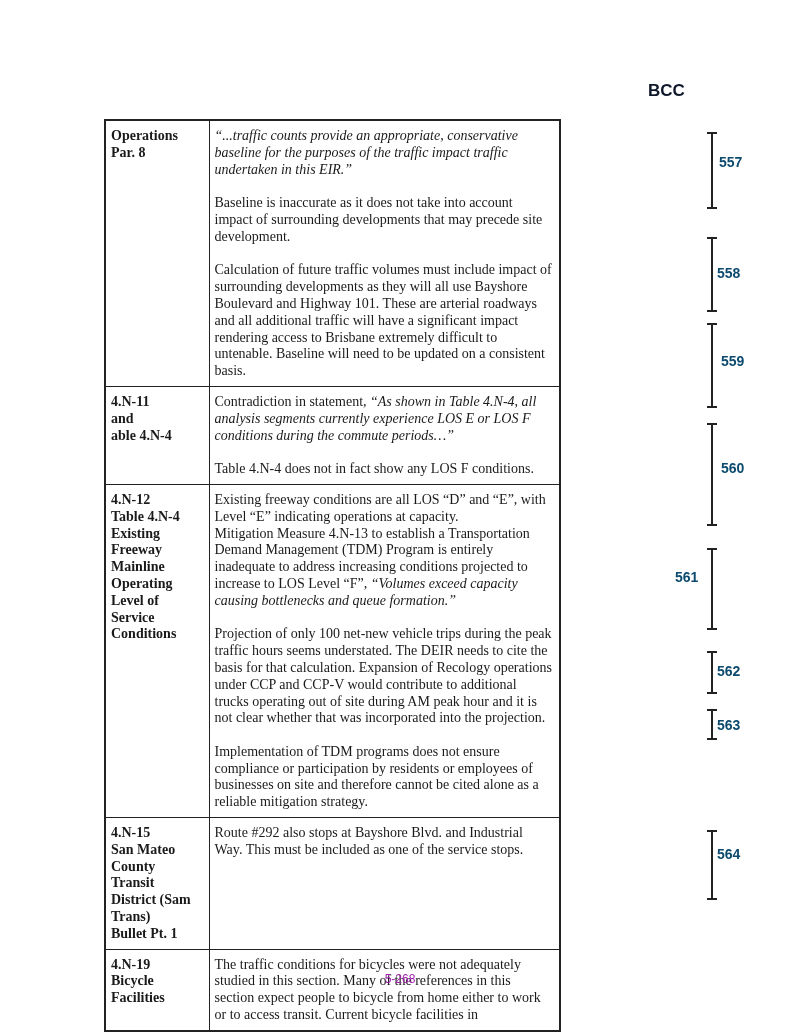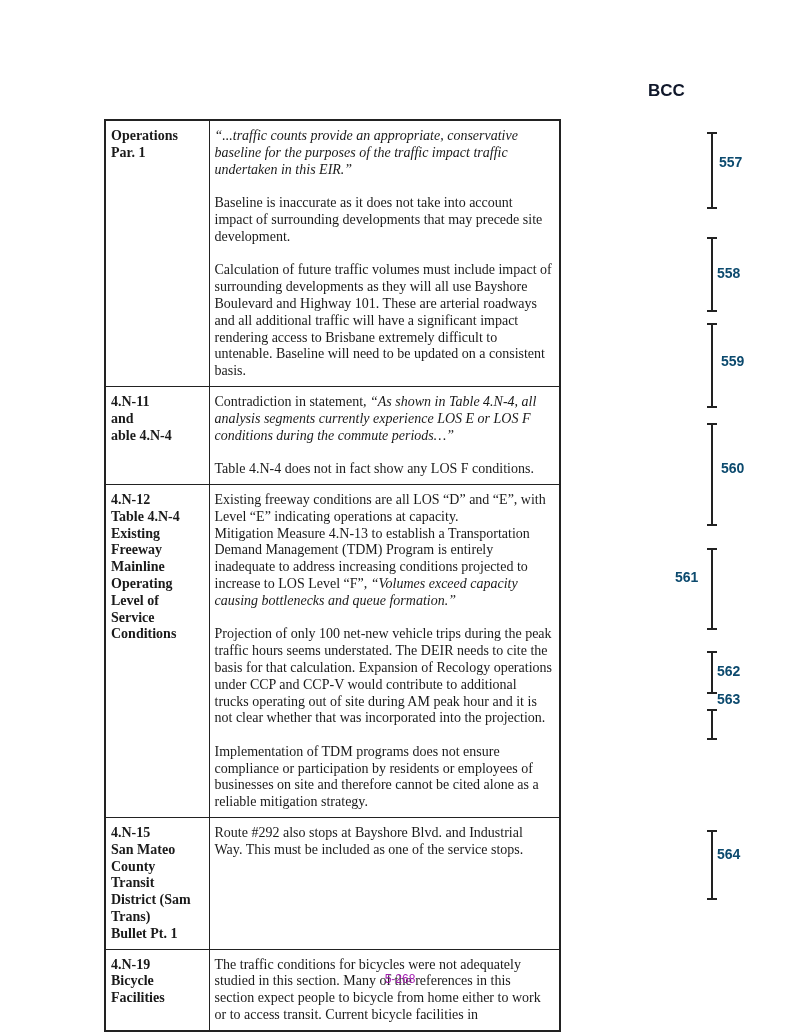--- a/index.html
+++ b/index.html
@@ -51,21 +51,21 @@
 </head>
 <body>
 
 <div class="header-code">BCC</div>
 
 <table class="comments">
   <tbody id="comment-rows">
       <tr style="height: 206px;">
         <td class="ref-cell">
           <span class="ref-line">Operations</span>
-          <span class="ref-line">Par. 1</span>
+          <span class="ref-line">Par. 8</span>
         </td>
         <td class="body-cell">
           <div class="para"><em>“...traffic counts provide an appropriate, conservative baseline for the purposes of the traffic impact traffic undertaken in this EIR.”</em></div>
           <div class="para"><span>Baseline is inaccurate as it does not take into account impact of surrounding developments that may precede site development.</span></div>
           <div class="para"><span>Calculation of future traffic volumes must include impact of surrounding developments as they will all use Bayshore Boulevard and Highway 101. These are arterial roadways and all additional traffic will have a significant impact rendering access to Brisbane extremely difficult to untenable. Baseline will need to be updated on a consistent basis.</span></div>
         </td>
       </tr>
       <tr style="height: 96px;">
         <td class="ref-cell">
           <span class="ref-line">4.N-11</span>
@@ -136,19 +136,19 @@
   <div class="bracket" style="left:711px; top:424px; height:101px;"></div>
   <div class="bracket-label" style="left:721px; top:460px;">560</div>
 
   <div class="bracket" style="left:711px; top:549px; height:80px;"></div>
   <div class="bracket-label" style="left:675px; top:569px;">561</div>
 
   <div class="bracket" style="left:711px; top:652px; height:41px;"></div>
   <div class="bracket-label" style="left:717px; top:663px;">562</div>
 
   <div class="bracket" style="left:711px; top:710px; height:29px;"></div>
-  <div class="bracket-label" style="left:717px; top:691px;">563</div>
+  <div class="bracket-label" style="left:717px; top:717px;">563</div>
 
   <div class="bracket" style="left:711px; top:831px; height:68px;"></div>
   <div class="bracket-label" style="left:717px; top:846px;">564</div>
 </div>
 
 <div class="page-number">5-268</div>
 
 </body></html>

